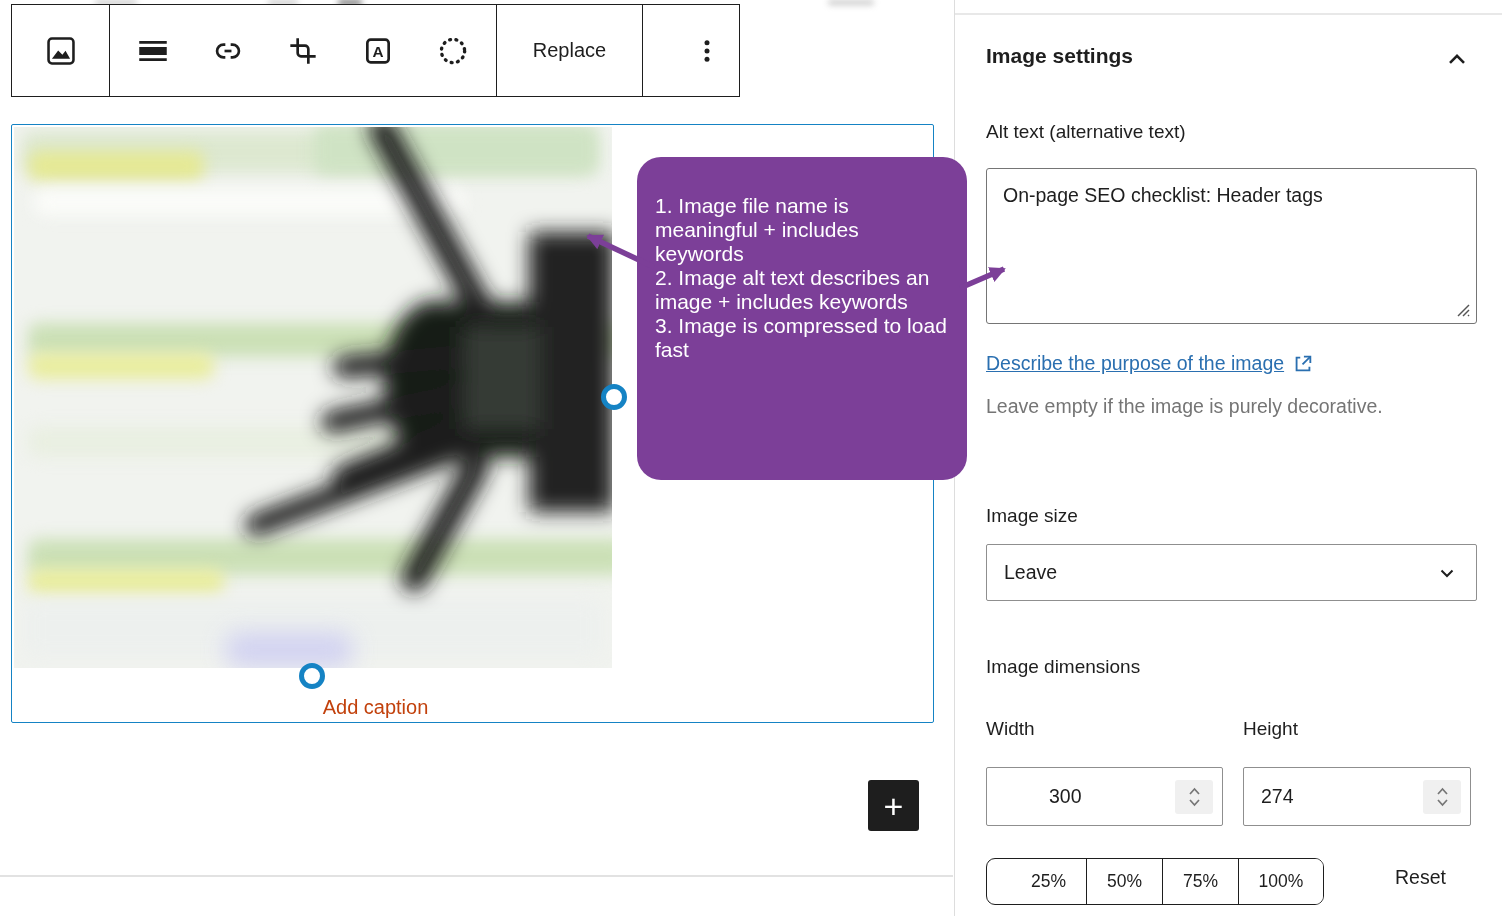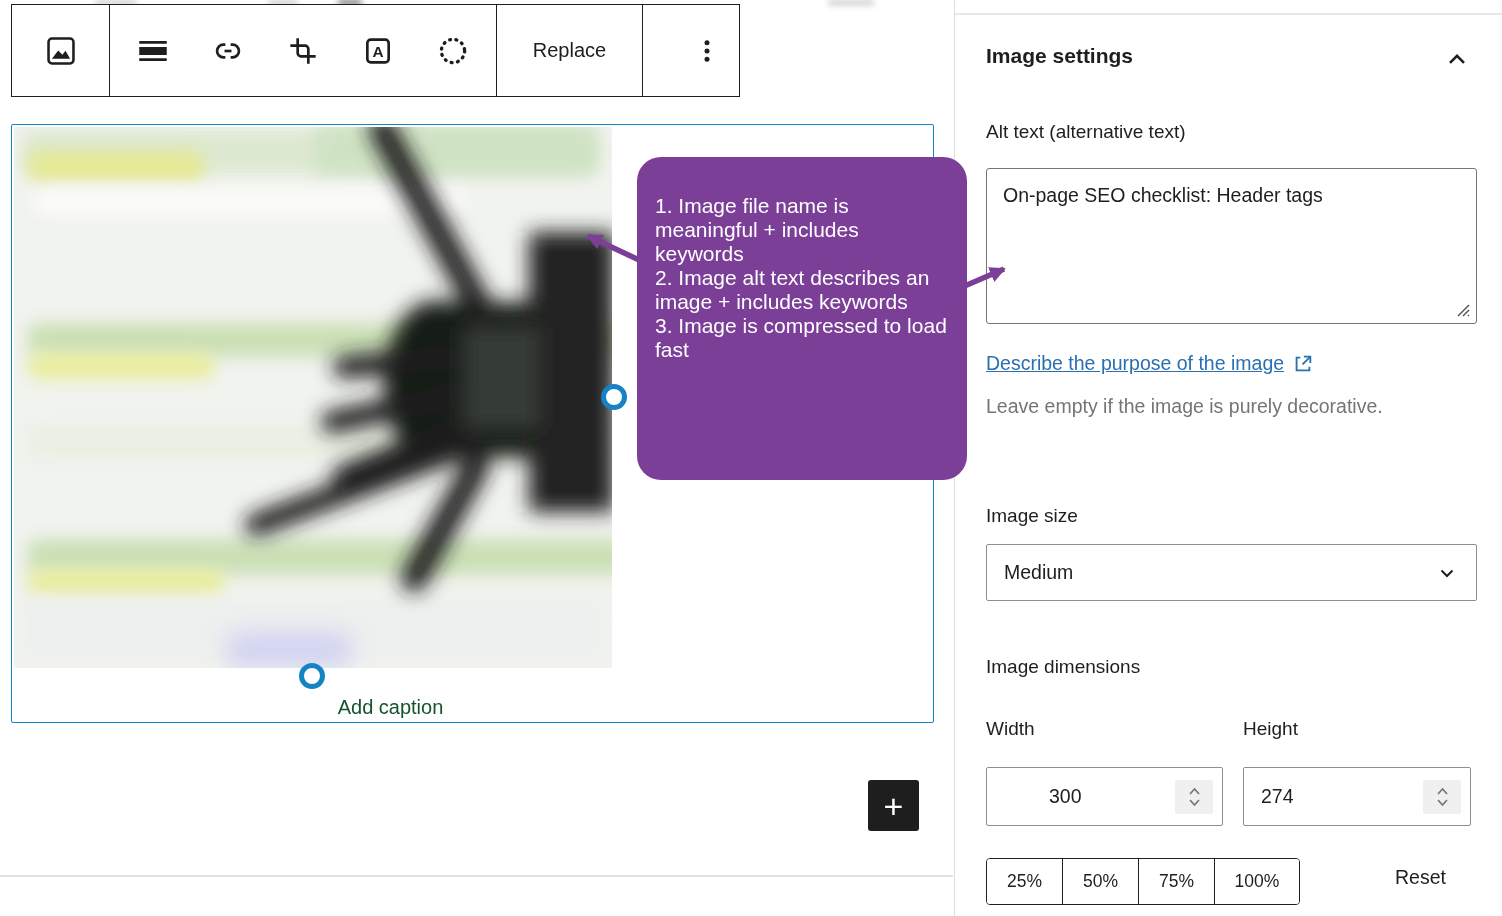--- a/index.html
+++ b/index.html
@@ -25,22 +25,22 @@
     width:100%; height:100%; }
   svg { display:block; }
 
   
   .block-frame { left:11px; top:124px; width:923px; height:599px;
     border:1.5px solid #1583c4; border-radius:2px; z-index:5; }
   .shot { left:14px; top:127px; width:598px; height:541px; overflow:hidden;
     background:#f1f3ef; z-index:6; }
   .shot > div { position:absolute; }
   .blurbar { filter:blur(8px); border-radius:10px; }
-  .caption { left:16px; top:696px; width:749px; text-align:center; font-size:20px;
-    color:#14532d; z-index:7; cursor:text; }
+  .caption { left:1px; top:696px; width:749px; text-align:center; font-size:20px;
+    color:#c2410c; z-index:7; cursor:text; }
   .handle { width:26px; height:26px; border-radius:50%; background:#fff;
     border:5px solid #1583c4; z-index:15; }
 
   
   .callout { left:637px; top:157px; width:330px; height:323px; background:#7c3f98;
     border-radius:24px; z-index:20; padding:37px 17px 0 18px; color:#fff;
     font-size:21px; line-height:24px; }
   .arrow-layer { left:0; top:0; width:1502px; height:916px; z-index:21; pointer-events:none; }
 
   
@@ -67,21 +67,21 @@
   .select-box { left:31px; top:544px; width:491px; height:57px; border:1px solid #8f8f8f;
     border-radius:2px; display:flex; align-items:center; padding:0 17px; font-size:19.5px;
     color:#1e1e1e; cursor:pointer; background:#fff; justify-content:space-between; }
   .num-field { height:59px; border:1px solid #8f8f8f; border-radius:2px; background:#fff; }
   .num-field input { border:none; outline:none; width:120px; height:100%; margin-left:17px;
     font-family:"Liberation Sans",sans-serif; font-size:19.5px; color:#1e1e1e; }
   .stepper { position:absolute; right:9px; top:12px; width:38px; height:34px; background:#f0f0f0;
     border-radius:3px; display:flex; flex-direction:column; align-items:center;
     justify-content:center; gap:2px; cursor:pointer; }
   .presets { left:31px; top:858px; height:47px; display:flex; border:1.5px solid #1e1e1e;
-    border-radius:4px; overflow:hidden; }
+    border-radius:9px; overflow:hidden;padding-left:24px; }
   .presets button { border:none; background:#fff; font-family:"Liberation Sans",sans-serif;
     font-size:17.5px; color:#1e1e1e; cursor:pointer; padding:0; }
   .presets button + button { border-left:1.5px solid #1e1e1e; }
   .reset-btn { left:440px; top:866px; background:none; border:none; font-size:19.5px;
     color:#1e1e1e; font-family:"Liberation Sans",sans-serif; cursor:pointer; }
 </style>
 </head>
 <body>
 
 <div id="stage">
@@ -253,21 +253,21 @@
           <path d="M9 5 H5 V19 H19 V15"></path>
           <path d="M13 4 H20 V11"></path>
           <line x1="20" y1="4" x2="11.5" y2="12.5"></line>
         </svg>
       </span>
     </div>
     <div class="inner alt-help">Leave empty if the image is purely decorative.</div>
 
     <div class="inner sb-label" style="left:31px;top:505px;">Image size</div>
     <div class="inner select-box">
-      <span>Medium</span>
+      <span>Leave</span>
       <span>
         <svg width="24" height="24" viewBox="0 0 24 24" fill="none" stroke="#1e1e1e" stroke-width="2">
           <path d="M6.5 9.5 L12 15 L17.5 9.5"></path>
         </svg>
       </span>
     </div>
 
     <div class="inner sb-label" style="left:31px;top:656px;">Image dimensions</div>
 
     <div class="inner sb-label" style="left:31px;top:718px;">Width</div>

